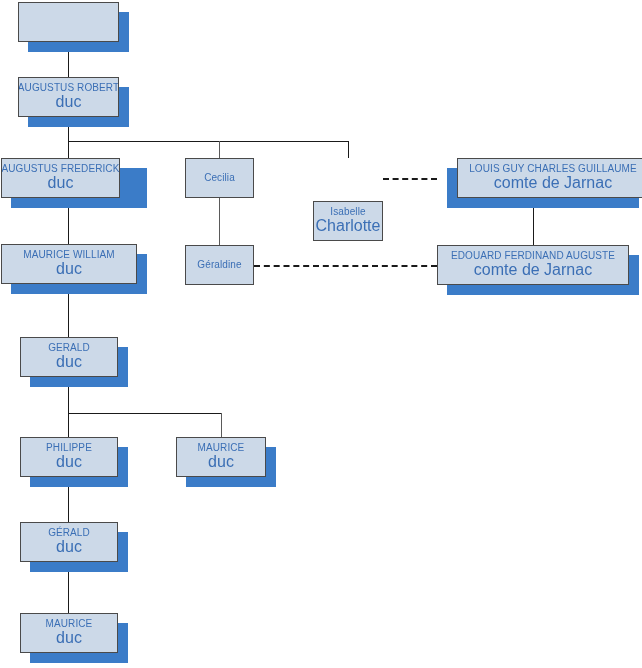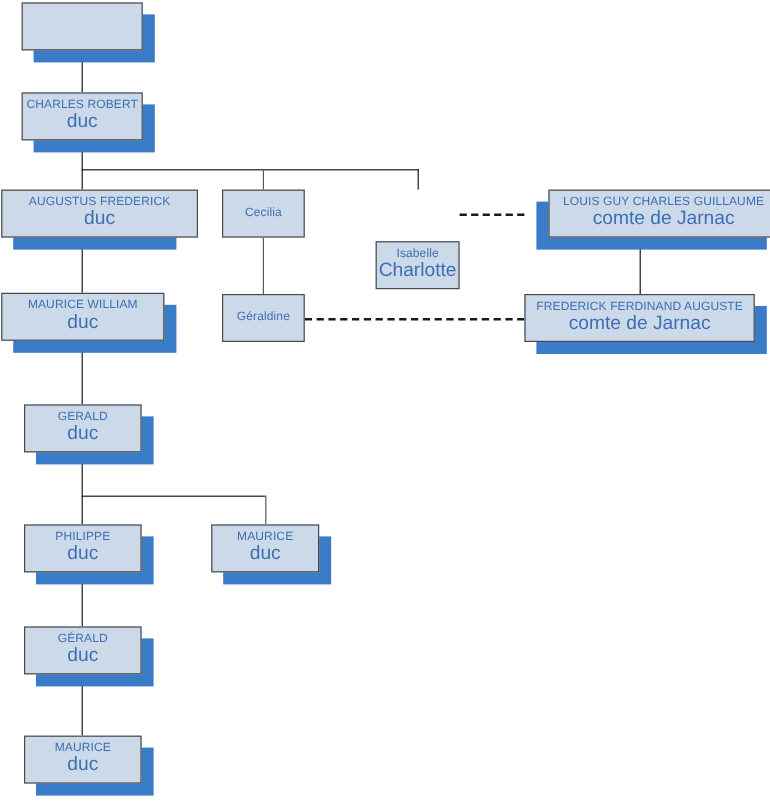--- a/index.html
+++ b/index.html
@@ -111,25 +111,25 @@
   <div class="shadow" style="left:186px; top:447px; width:90px;  height:40px;"></div>
   <div class="shadow" style="left:30px;  top:532px; width:98px;  height:40px;"></div>
   <div class="shadow" style="left:30px;  top:623px; width:98px;  height:40px;"></div>
 
   <div class="node" style="left:18px; top:2px; width:101px; height:40px;gap:44px;">
     <span class="nm">JAMES</span>
     <span class="ttl">duc</span>
   </div>
 
   <div class="node" style="left:18px; top:77px; width:101px; height:40px;">
-    <span class="nm">CHARLES ROBERT</span>
+    <span class="nm">AUGUSTUS ROBERT</span>
     <span class="ttl">duc</span>
   </div>
 
-  <div class="node" style="left:1px; top:158px; width:164px; height:40px;">
+  <div class="node" style="left:1px; top:158px; width:119px; height:40px;">
     <span class="nm">AUGUSTUS FREDERICK</span>
     <span class="ttl">duc</span>
   </div>
 
   <div class="node" style="left:185px; top:158px; width:69px; height:40px;">
     <span class="nm">Cecilia</span>
   </div>
 
   <div class="node" style="left:313px; top:158px; width:70px; height:40px;margin-top:43px;">
     <span class="nm">Isabelle</span>
@@ -144,21 +144,21 @@
   <div class="node" style="left:1px; top:244px; width:136px; height:40px;">
     <span class="nm">MAURICE WILLIAM</span>
     <span class="ttl">duc</span>
   </div>
 
   <div class="node" style="left:185px; top:245px; width:69px; height:40px;">
     <span class="nm">Géraldine</span>
   </div>
 
   <div class="node" style="left:437px; top:245px; width:192px; height:40px;">
-    <span class="nm">FREDERICK FERDINAND AUGUSTE</span>
+    <span class="nm">EDOUARD FERDINAND AUGUSTE</span>
     <span class="ttl">comte de Jarnac</span>
   </div>
 
   <div class="node" style="left:20px; top:337px; width:98px; height:40px;">
     <span class="nm">GERALD</span>
     <span class="ttl">duc</span>
   </div>
 
   <div class="node" style="left:20px; top:437px; width:98px; height:40px;">
     <span class="nm">PHILIPPE</span>

